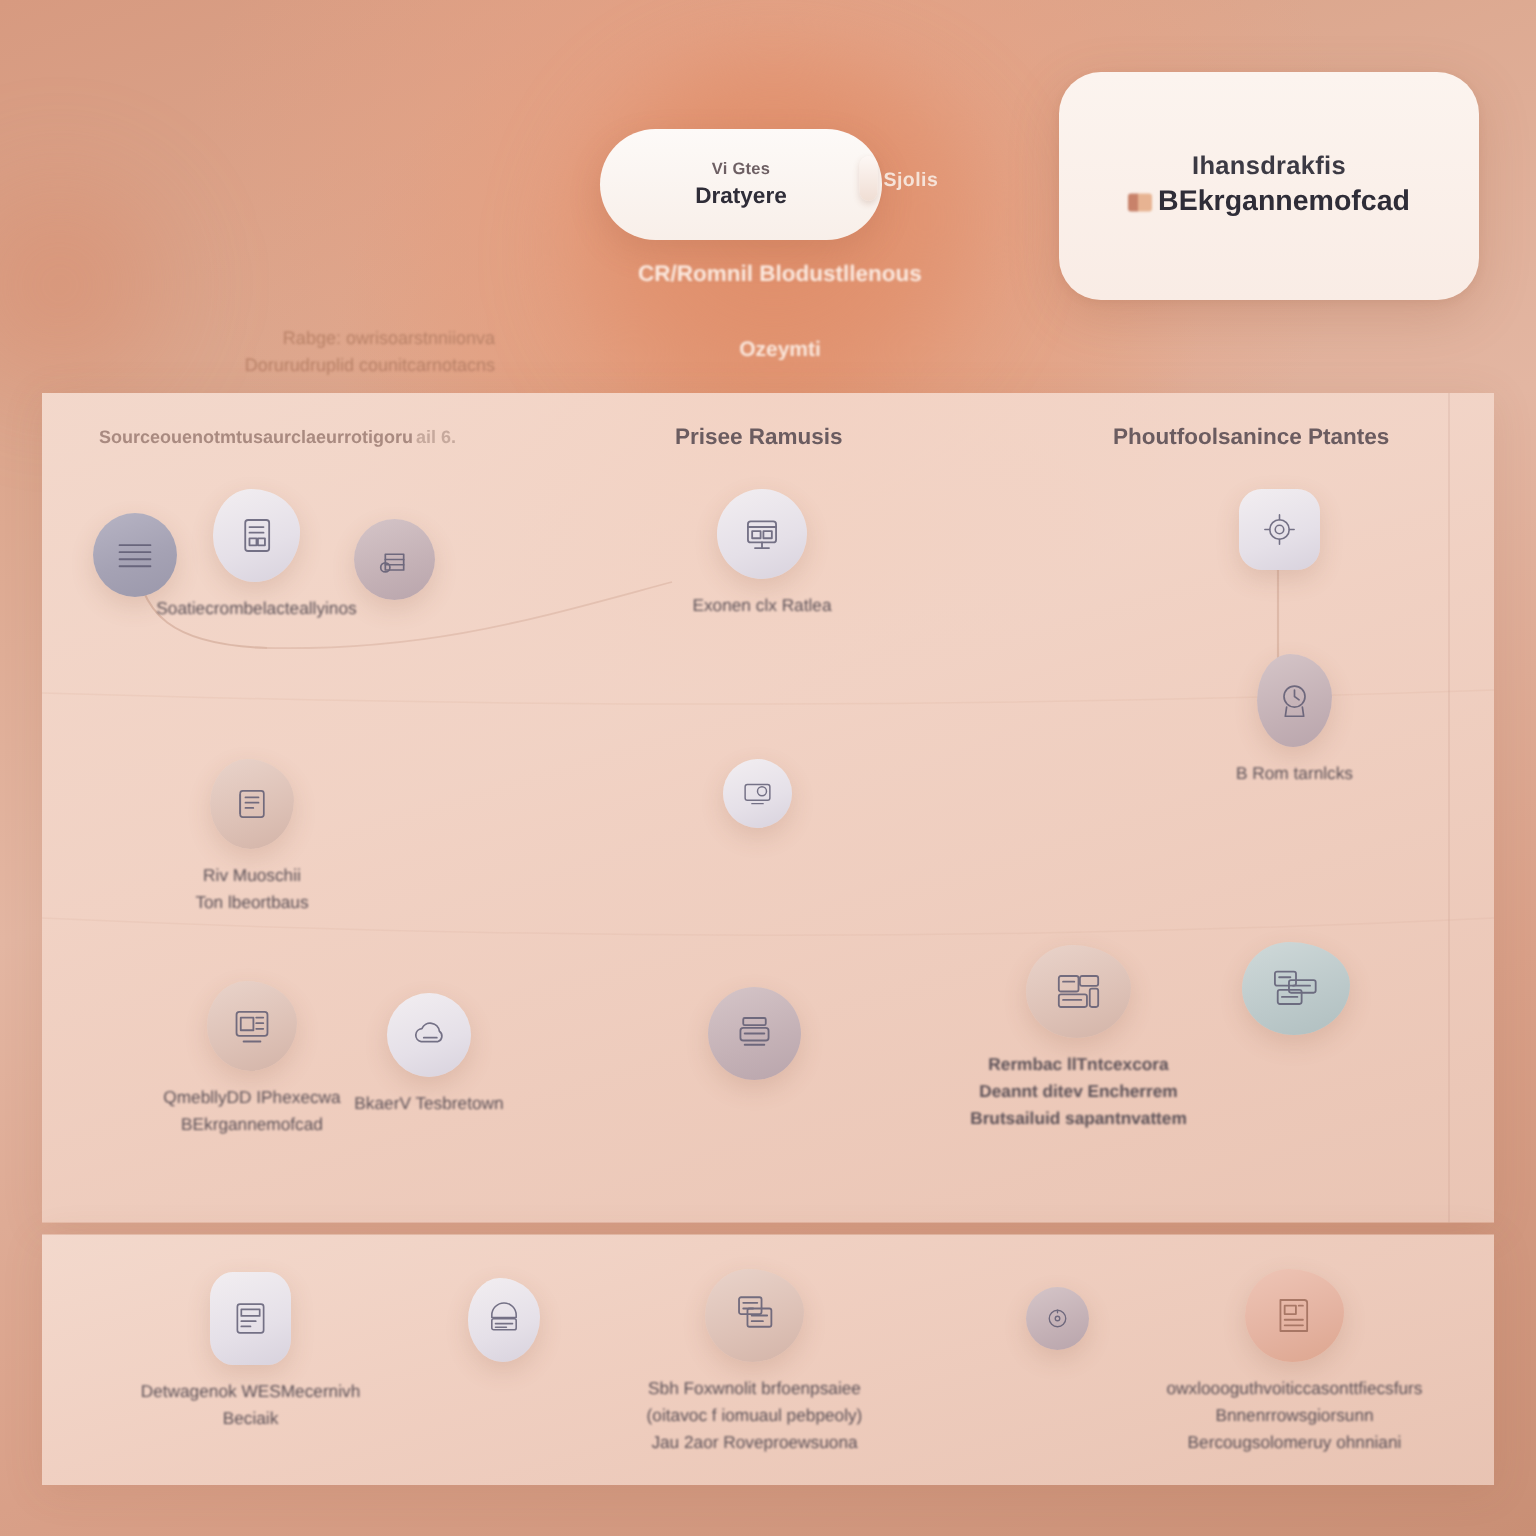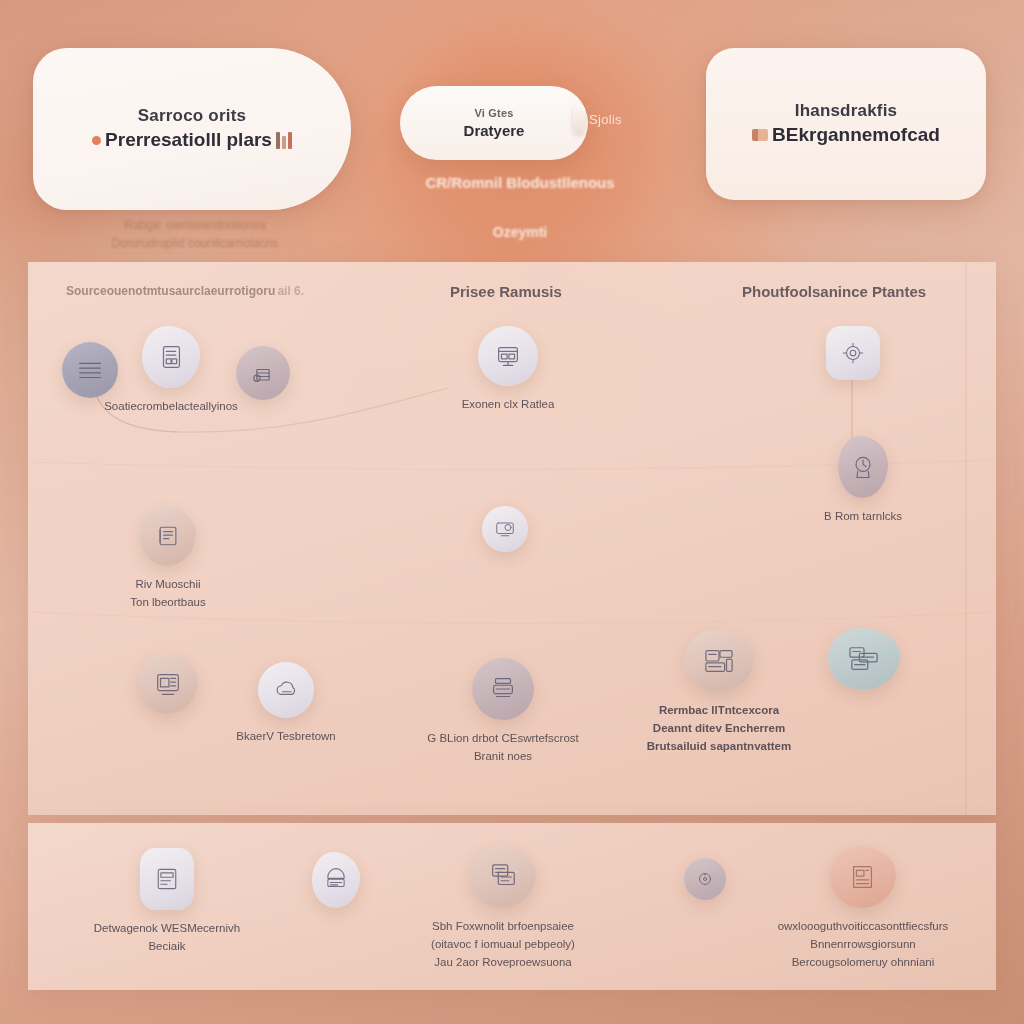--- a/index.html
+++ b/index.html
@@ -117,33 +117,33 @@
     position: absolute;
     left: 573px; top: 104px;
     display: flex; align-items: center; gap: 4px;
   }
   #center-badge .pill-edge {
     width: 12px; height: 30px; border-radius: 6px;
     background: linear-gradient(180deg,#fdf7f4,#f0ded4);
     box-shadow: 0 2px 5px rgba(140,80,55,.2);
   }
   #center-badge .badge-text {
-    font-size: 13px; font-weight: 400; color: #f6e3d8;
+    font-size: 13px; font-weight: 700; color: #f6e3d8;
     filter: blur(.45px); letter-spacing: .3px;
   }
 
   
   .bg-caption {
     position: absolute;
     text-align: center;
     color: #c08a72;
     filter: blur(.8px);
     line-height: 1.5;
   }
-  #caption-left  { left: 60px;  top: 216px; width: 270px; font-size: 12px; color:#b98268; }
+  #caption-left  { left: 60px;  top: 216px; width: 270px; font-size: 12px; color:#b98268;text-align:right; }
   #caption-mid-1 { left: 370px; top: 172px; width: 300px; font-size: 15px; color:#fbe9df; font-weight: 600;}
   #caption-mid-2 { left: 400px; top: 222px; width: 240px; font-size: 14px; color:#fae7dc; font-weight: 600;}
 
   
   .panel {
     position: absolute;
     background: linear-gradient(165deg, rgba(246,223,212,0.88) 0%, rgba(243,214,201,0.86) 45%, rgba(238,205,190,0.84) 100%);
     box-shadow: 0 4px 26px rgba(140,80,55,0.12);
   }
   #panel-main   { left: 28px; top: 262px; width: 968px; height: 553px; }
@@ -212,32 +212,20 @@
   .pseudo { display: inline; }
 </style>
 </head>
 <body>
 
 <div id="canvas">
 
   <div class="blob blob-center"></div>
   <div class="blob blob-left"></div>
 
-  <div class="card" id="card-left">
-    <div class="card-title">Sarroco orits</div>
-    <div class="card-sub">
-      <span class="accent-dot"></span>
-      <span class="pseudo">Prerresatiolll plars</span>
-      <span class="accent-bars">
-          <i></i>
-          <i></i>
-          <i></i>
-        </span>
-    </div>
-  </div>
 
   <div class="card" id="card-center">
     <div class="card-title">Vi Gtes</div>
     <div class="card-sub">Dratyere</div>
   </div>
 
   <div id="center-badge">
     <div class="pill-edge"></div>
     <div class="badge-text">Sjolis</div>
   </div>
@@ -381,20 +369,22 @@
             <g stroke="#5b5870" stroke-width="1.3" fill="none" stroke-linecap="round" stroke-linejoin="round">
               <rect x="5" y="6" width="22" height="17" rx="2"></rect>
               <rect x="8" y="10" width="9" height="9"></rect>
               <line x1="19" y1="10" x2="24" y2="10"></line>
               <line x1="19" y1="14" x2="24" y2="14"></line>
               <line x1="19" y1="18" x2="24" y2="18"></line>
               <line x1="10" y1="27" x2="22" y2="27"></line>
             </g>
           </svg>
         </div>
+        <div class="caption">QmebllyDD IPhexecwa
+BEkrgannemofcad</div>
       </div>
       <div class="node" style="left: 198px; top: 662px; width: 176px;">
         <div class="glyph circle fill-light" style="width: 56px; height: 56px;">
           <svg viewBox="0 0 32 32" width="28" height="28">
             <g stroke="#5b5870" stroke-width="1.3" fill="none" stroke-linecap="round" stroke-linejoin="round">
               <path d="M10 21 a5 5 0 0 1 0.6 -9.9 a7 7 0 0 1 13.3 2 a4.5 4.5 0 0 1 -1 7.9 z"></path>
               <line x1="12" y1="18" x2="22" y2="18"></line>
             </g>
           </svg>
         </div>
@@ -404,22 +394,20 @@
         <div class="glyph circle fill-mauve" style="width: 62px; height: 62px;">
           <svg viewBox="0 0 32 32" width="30" height="30">
             <g stroke="#5b5870" stroke-width="1.3" fill="none" stroke-linecap="round" stroke-linejoin="round">
               <rect x="8" y="5" width="16" height="5" rx="1"></rect>
               <rect x="6" y="12" width="20" height="9" rx="2"></rect>
               <line x1="9" y1="16" x2="23" y2="16"></line>
               <line x1="9" y1="24" x2="23" y2="24"></line>
             </g>
           </svg>
         </div>
-        <div class="caption">G BLion drbot CEswrtefscrost
-Branit noes</div>
       </div>
       <div class="node" style="left: 624px; top: 630px; width: 190px; font-weight: bold;">
         <div class="glyph blobby fill-blush" style="width: 70px; height: 62px;">
           <svg viewBox="0 0 36 32" width="34" height="30">
             <g stroke="#5b5870" stroke-width="1.3" fill="none" stroke-linecap="round" stroke-linejoin="round">
               <rect x="4" y="5" width="14" height="11" rx="1.5"></rect>
               <rect x="19" y="5" width="13" height="7" rx="1.5"></rect>
               <rect x="4" y="18" width="20" height="9" rx="1.5"></rect>
               <rect x="26" y="14" width="6" height="13" rx="1.5"></rect>
               <line x1="7" y1="9" x2="15" y2="9"></line>

